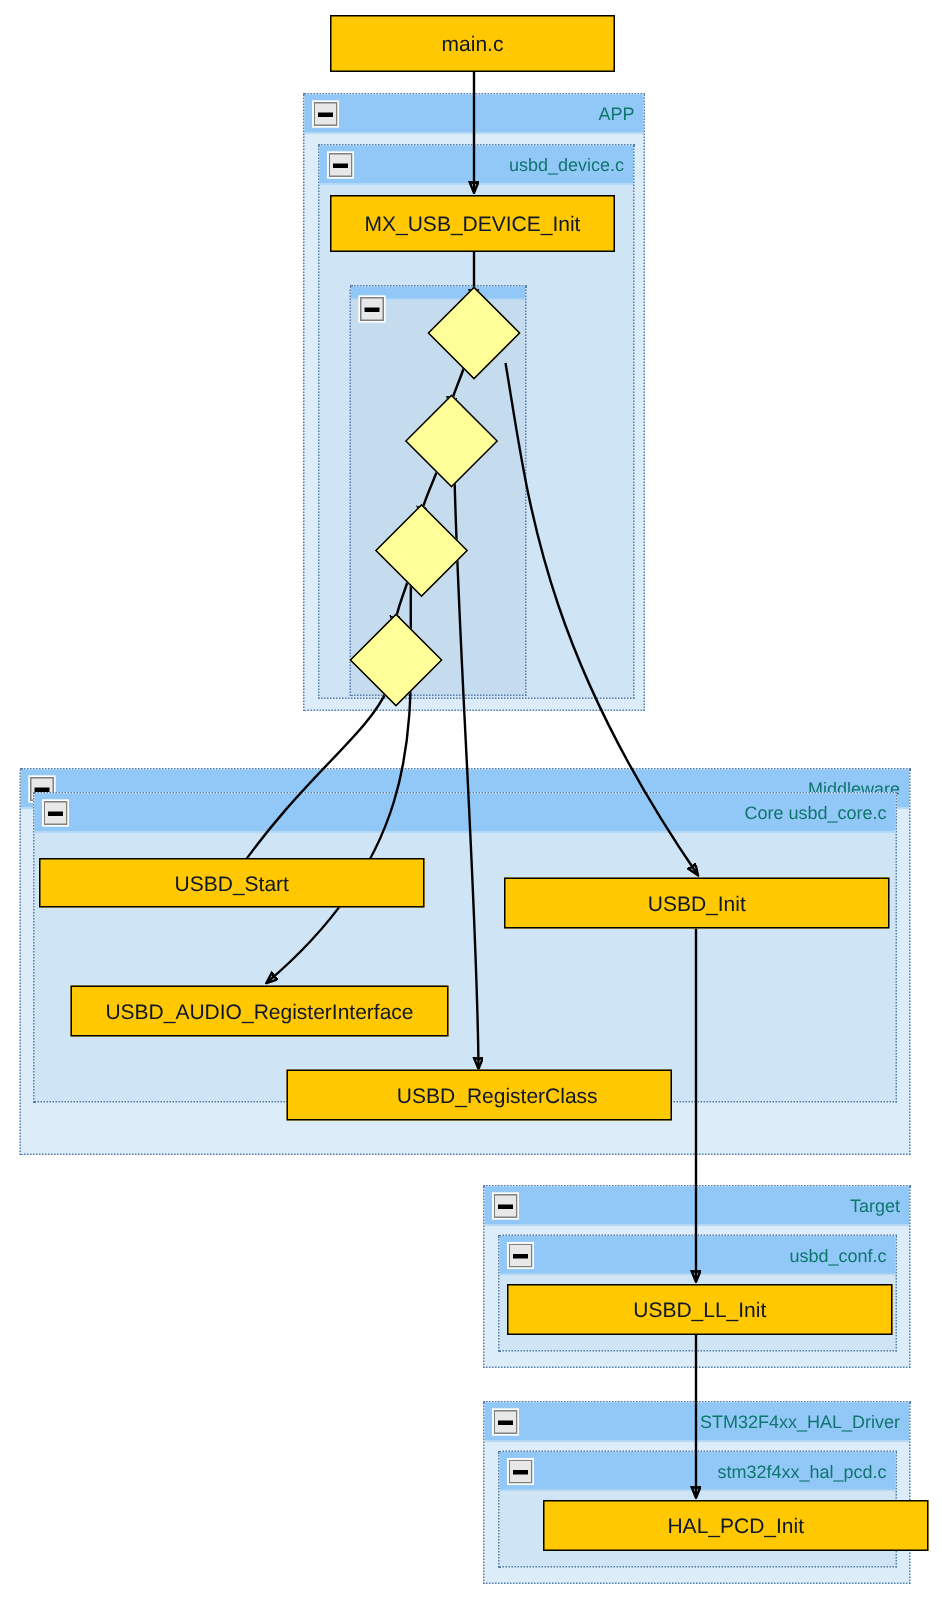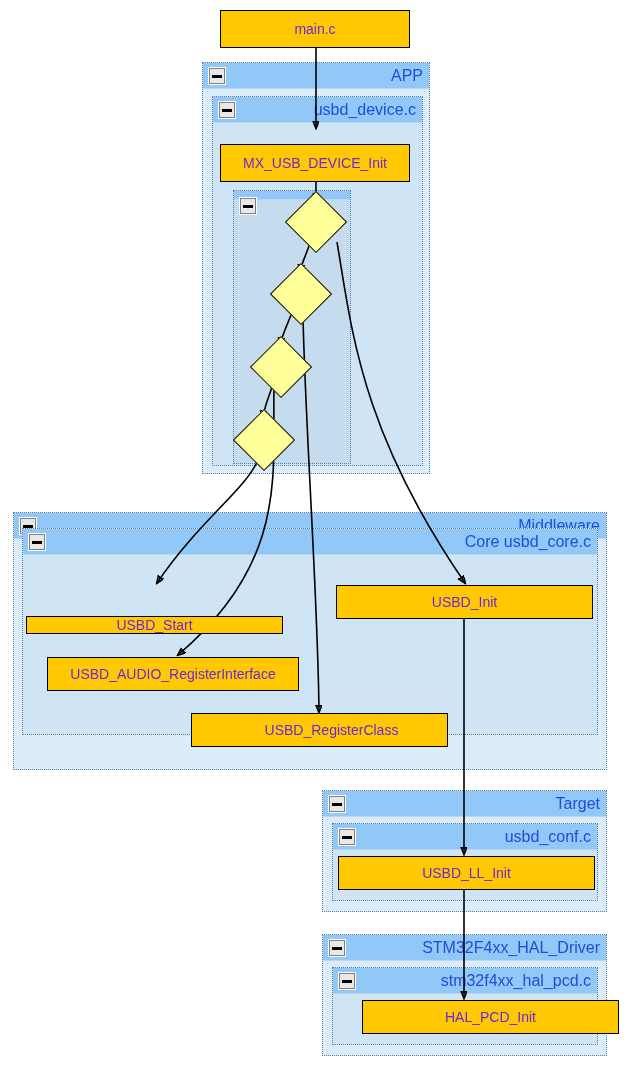--- a/index.html
+++ b/index.html
@@ -38,22 +38,22 @@
     right: 0;
     height: 26px;
     background: #92c8f8;
     box-sizing: border-box;
     border-bottom: 1px solid #b6d8f2;
   }
   .group-title {
     position: absolute;
     right: 6px;
     top: 2px;
-    font-size: 16px;
-    color: #1d4ed8;
+    font-size: 12px;
+    color: #0f766e;
     line-height: 22px;
     white-space: nowrap;
   }
 
   
   .collapse-btn {
     position: absolute;
     left: 5px;
     top: 4px;
     width: 18px;
@@ -77,21 +77,21 @@
   
   .node {
     position: absolute;
     box-sizing: border-box;
     background: #ffc800;
     border: 1px solid #000000;
     display: flex;
     align-items: center;
     justify-content: center;
     font-size: 14px;
-    color: #6d28d9;
+    color: #0f172a;
     white-space: nowrap;
     cursor: pointer;
   }
 
   
   .diamond {
     position: absolute;
     background: #ffff99;
     border: 1px solid #000000;
     transform: rotate(45deg);
@@ -197,23 +197,23 @@
     <path d="M464,890 L464,998" marker-end="url(#arrow)"></path>
   </svg>
 
   <div class="diamond" style="left:294px; top:200px; width:42px; height:42px;"></div>
   <div class="diamond" style="left:279px; top:272px; width:42px; height:42px;"></div>
   <div class="diamond" style="left:259px; top:345px; width:42px; height:42px;"></div>
   <div class="diamond" style="left:242px; top:418px; width:42px; height:42px;"></div>
 
   <div class="node" style="left:220px; top:10px; width:190px; height:38px;">main.c</div>
 
-  <div class="node" style="left:220px; top:144px; width:190px; height:38px;">MX_USB_DEVICE_Init</div>
-
-  <div class="node" style="left:26px; top:616px; width:257px; height:18px;text-align:right;">USBD_Start</div>
+  <div class="node" style="left:220px; top:130px; width:190px; height:38px;">MX_USB_DEVICE_Init</div>
+
+  <div class="node" style="left:26px; top:572px; width:257px; height:33px;text-align:right;">USBD_Start</div>
 
   <div class="node" style="left:336px; top:585px; width:257px; height:34px;">USBD_Init</div>
 
   <div class="node" style="left:47px; top:657px; width:252px; height:34px;">USBD_AUDIO_RegisterInterface</div>
 
   <div class="node" style="left:191px; top:713px; width:257px; height:34px;padding-left:24px;">USBD_RegisterClass</div>
 
   <div class="node" style="left:338px; top:856px; width:257px; height:34px;">USBD_LL_Init</div>
 
   <div class="node" style="left:338px; top:1000px; width:257px; height:34px;margin-left:24px;">HAL_PCD_Init</div>

